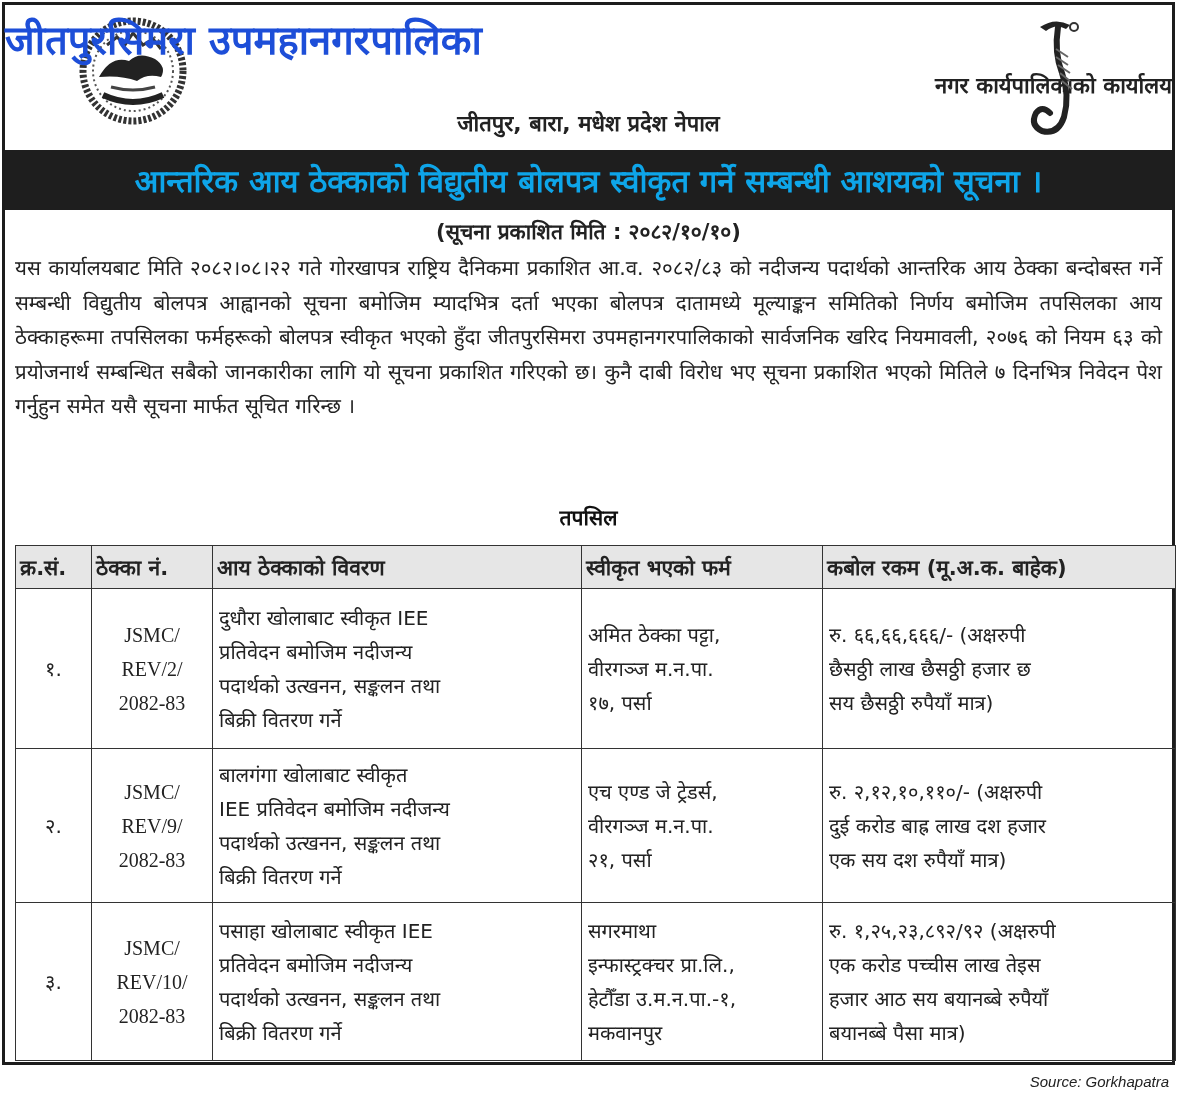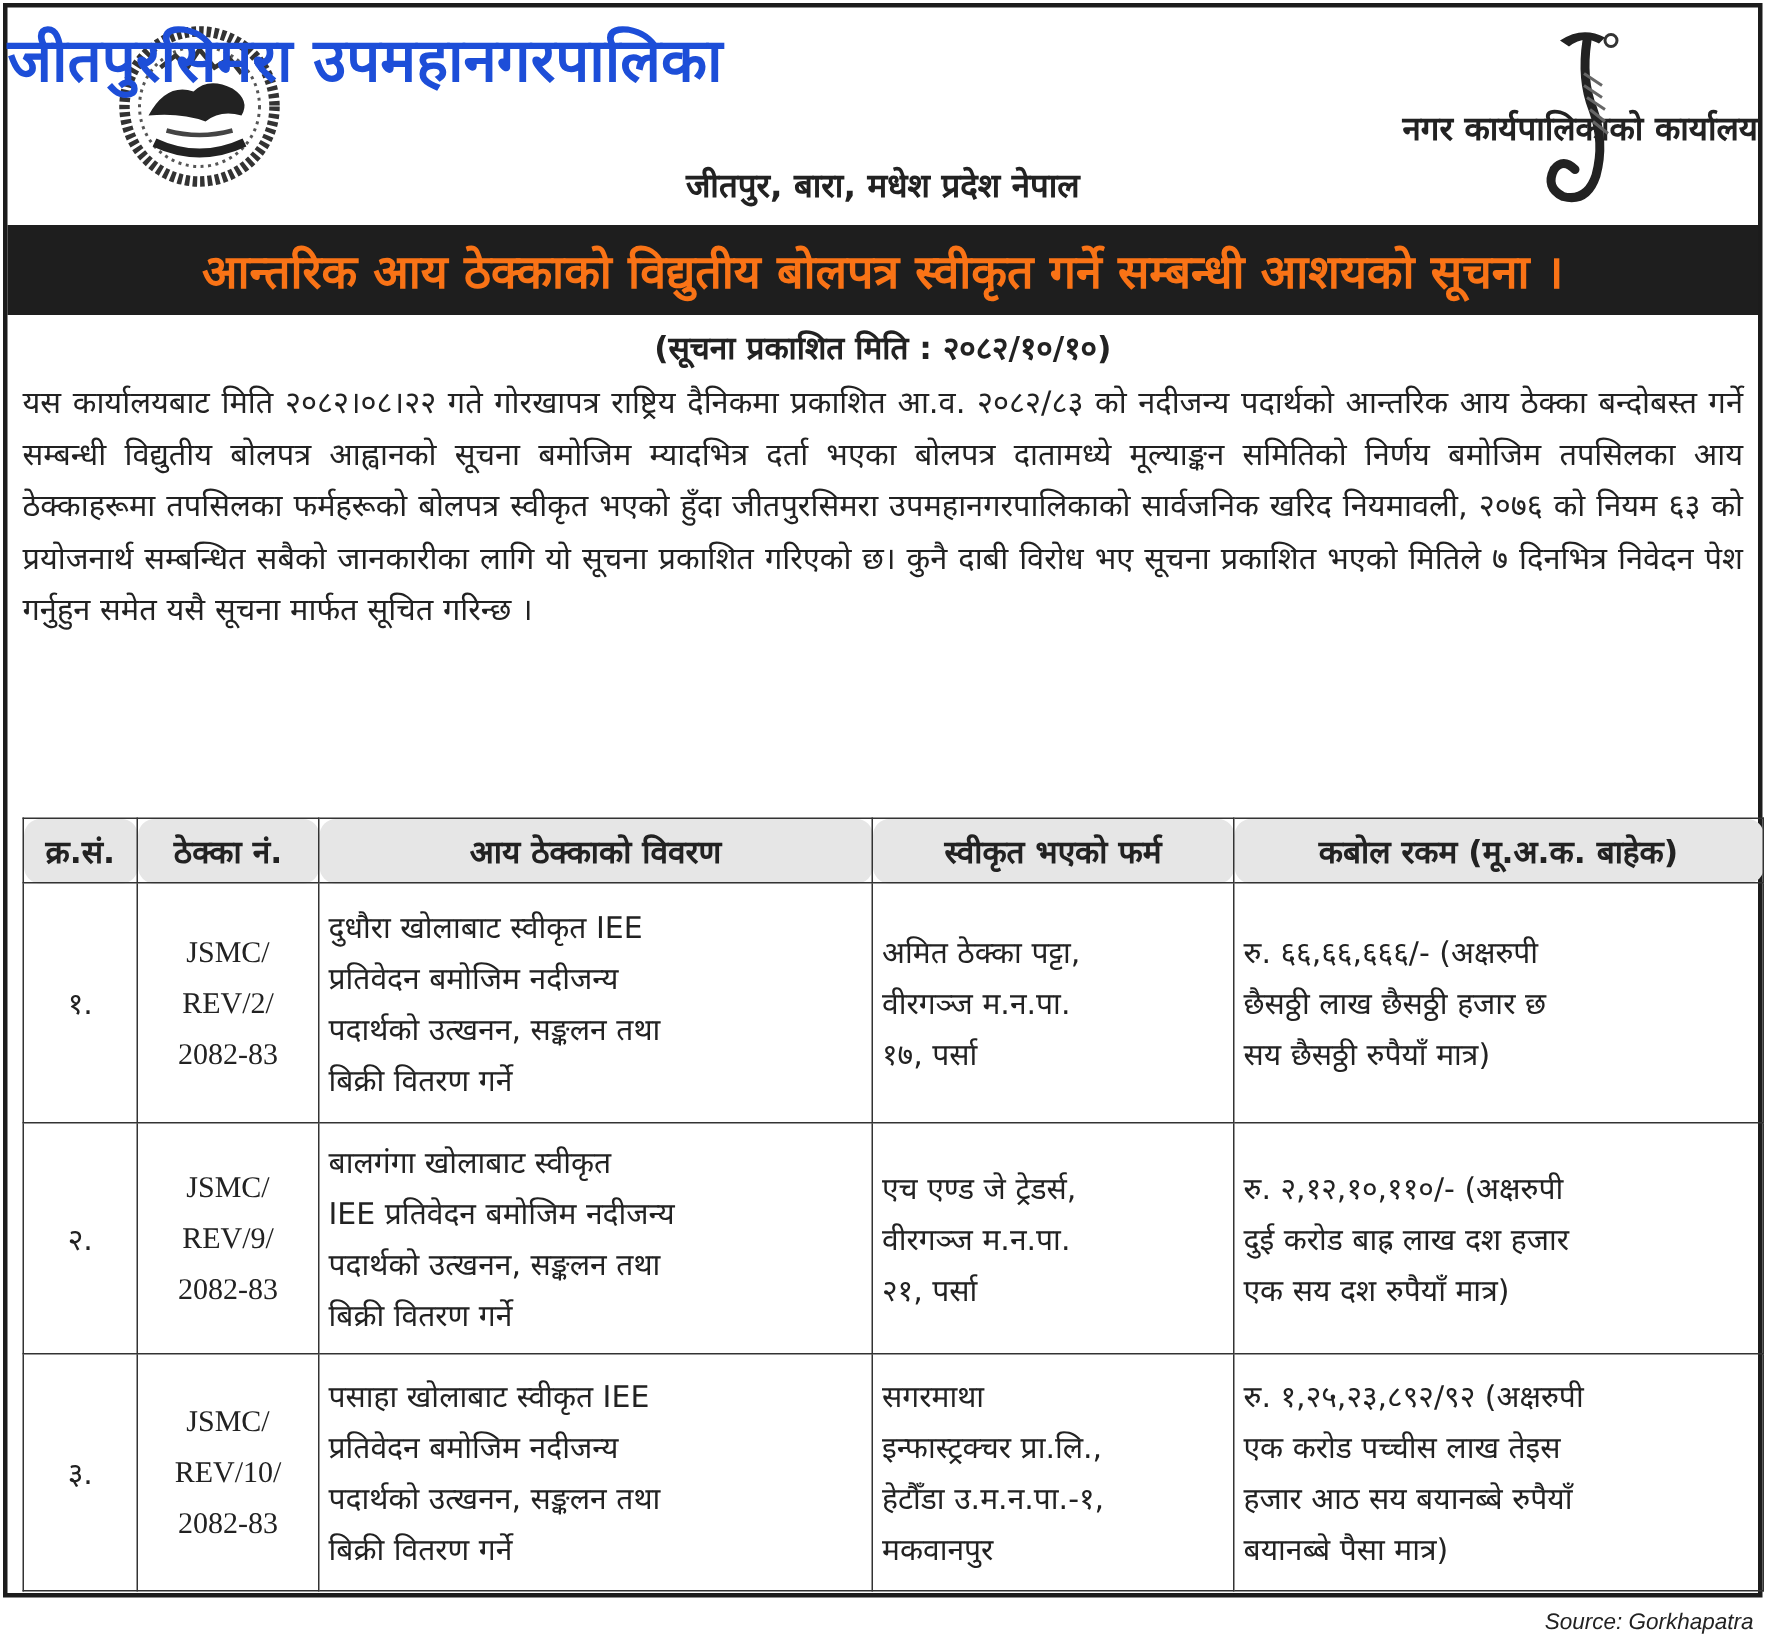--- a/index.html
+++ b/index.html
@@ -10,33 +10,33 @@
   .header { position: absolute; left: 0; top: 0; width: 100%; height: 142px; }
   .emblem { position: absolute; left: 72px; top: 10px; width: 112px; height: 112px; }
   .logo-right { position: absolute; left: 1015px; top: 8px; width: 70px; height: 130px; }
   .title-main { position: absolute; left: 0; right: 0; top: 6px; 
                 font-size: 40px; font-weight: bold; letter-spacing: 0px; color: #1d4ed8; }
   .title-sub1 { position: absolute; left: 0; right: 0; top: 64px; text-align: right;
                 font-size: 22px; font-weight: bold; color: #222; }
   .title-sub2 { position: absolute; left: 0; right: 0; top: 102px; text-align: center;
                 font-size: 22px; font-weight: bold; color: #222; }
   .banner { position: absolute; left: 0; top: 145px; width: 100%; height: 60px;
-            background: #1e1e1e; color: #f97316; font-weight: bold; font-size: 31px;
+            background: #1e1e1e; color: #0ea5e9; font-weight: bold; font-size: 31px;
             display: flex; align-items: center; justify-content: center; letter-spacing: 0px; }
   .pub-date { position: absolute; left: 0; right: 0; top: 212px; text-align: center;
               font-size: 21px; font-weight: bold; color: #222; }
   .body-text { position: absolute; left: 10px; right: 10px; top: 246px;
                font-size: 20.5px; line-height: 34.5px; text-align: justify; color: #222; }
   .tapsil { position: absolute; left: 0; right: 0; top: 498px; text-align: center;
             font-size: 21px; font-weight: bold; color: #111; }
   table.award { position: absolute; left: 10px; top: 540px; width: 1161px;
                 border-collapse: collapse; }
   table.award th, table.award td { border: 1.5px solid #333; vertical-align: middle; }
   table.award th { background: #e6e6e6; height: 42px; font-size: 21px; font-weight: bold;
-                   color: #222; text-align: center; padding: 0 4px; border-radius: 11px; }
+                   color: #222; text-align: left; padding: 0 4px; }
   table.award td { font-size: 20px; line-height: 34px; color: #222; padding: 2px 6px; }
   td.sn { text-align: center; width: 63px; }
   td.ref { width: 108px; font-family: "Liberation Serif", serif; font-size: 26px;
            line-height: 34px; text-align: center; padding-left: 6px; }
   td.desc { width: 356px; }
   td.firm { width: 228px; }
   td.amt { }
   .line { display: block; white-space: nowrap; }
   .source { position: absolute; right: 12px; top: 1073px; font-family: "Liberation Sans", sans-serif;
             font-style: italic; font-size: 15px; color: #222; }
@@ -69,20 +69,21 @@
   </div>
 
   <div class="banner">
     <span>आन्तरिक आय ठेक्काको विद्युतीय बोलपत्र स्वीकृत गर्ने सम्बन्धी आशयको सूचना ।</span>
   </div>
 
   <div class="pub-date">(सूचना प्रकाशित मिति : २०८२/१०/१०)</div>
 
   <div class="body-text">यस कार्यालयबाट मिति २०८२।०८।२२ गते गोरखापत्र राष्ट्रिय दैनिकमा प्रकाशित आ.व. २०८२/८३ को नदीजन्य पदार्थको आन्तरिक आय ठेक्का बन्दोबस्त गर्ने सम्बन्धी विद्युतीय बोलपत्र आह्वानको सूचना बमोजिम म्यादभित्र दर्ता भएका बोलपत्र दातामध्ये मूल्याङ्कन समितिको निर्णय बमोजिम तपसिलका आय ठेक्काहरूमा तपसिलका फर्महरूको बोलपत्र स्वीकृत भएको हुँदा जीतपुरसिमरा उपमहानगरपालिकाको सार्वजनिक खरिद नियमावली, २०७६ को नियम ६३ को प्रयोजनार्थ सम्बन्धित सबैको जानकारीका लागि यो सूचना प्रकाशित गरिएको छ। कुनै दाबी विरोध भए सूचना प्रकाशित भएको मितिले ७ दिनभित्र निवेदन पेश गर्नुहुन समेत यसै सूचना मार्फत सूचित गरिन्छ ।</div>
 
+  <div class="tapsil">तपसिल</div>
 
   <table class="award">
     <thead>
       <tr>
         <th>क्र.सं.</th>
         <th>ठेक्का नं.</th>
         <th>आय ठेक्काको विवरण</th>
         <th>स्वीकृत भएको फर्म</th>
         <th>कबोल रकम (मू.अ.क. बाहेक)</th>
       </tr>

